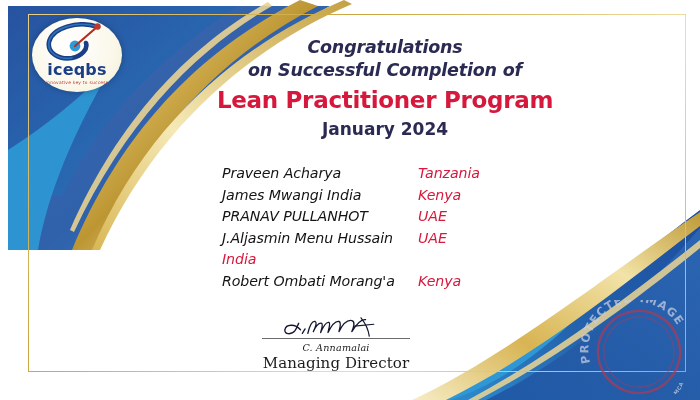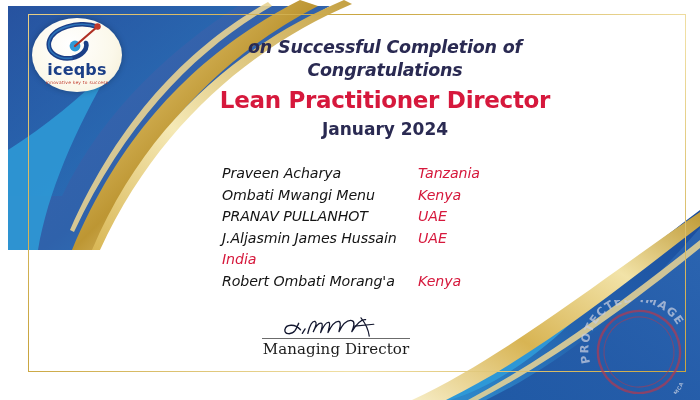--- a/index.html
+++ b/index.html
@@ -188,41 +188,41 @@
       <path d="M56,5 C36,-2 10,6 7,20 C5,31 17,38 30,36" fill="none" stroke="#2f7fc4" stroke-width="1.6" stroke-linecap="round" opacity=".8"></path>
       <circle cx="33" cy="24" r="5.4" fill="#2f9ad8"></circle>
       <line x1="33" y1="24" x2="55" y2="5" stroke="#b03024" stroke-width="2.2" stroke-linecap="round"></line>
       <circle cx="55.5" cy="4.5" r="3.2" fill="#c0392b"></circle>
     </svg>
     <div id="logo-word">iceqbs</div>
     <div id="logo-tagline">innovative key to success</div>
   </div>
 
   <div id="headline">
+    <div class="hl-line">Congratulations</div>
     <div class="hl-line">on Successful Completion of</div>
-    <div class="hl-line">Congratulations</div>
-    <div id="program-title">Lean Practitioner Director</div>
+    <div id="program-title">Lean Practitioner Program</div>
     <div id="program-date">January 2024</div>
   </div>
 
   <div id="recipients">
     <div class="rec-row">
       <span class="rec-name">Praveen Acharya</span>
       <span class="rec-country">Tanzania</span>
     </div>
     <div class="rec-row">
-      <span class="rec-name">Ombati Mwangi Menu</span>
+      <span class="rec-name">James Mwangi India</span>
       <span class="rec-country">Kenya</span>
     </div>
     <div class="rec-row">
       <span class="rec-name">PRANAV PULLANHOT</span>
       <span class="rec-country">UAE</span>
     </div>
     <div class="rec-row">
-      <span class="rec-name"> J.Aljasmin James Hussain</span>
+      <span class="rec-name"> J.Aljasmin Menu Hussain</span>
       <span class="rec-country">UAE</span>
     </div>
     <div class="rec-row">
       <span class="rec-country">India</span>
     </div>
     <div class="rec-row">
       <span class="rec-name">Robert Ombati Morang'a</span>
       <span class="rec-country">Kenya</span>
     </div>
   </div>
@@ -231,20 +231,21 @@
     <svg id="signature-mark" viewBox="0 0 148 24">
       <path d="M42,15 C36,8 26,9 25,15 C24,20 32,21 36,16 C38,13 39,10 40,8" fill="none" stroke="#12162e" stroke-width="1.5" stroke-linecap="round"></path>
       <path d="M44,19 L47,14" fill="none" stroke="#12162e" stroke-width="1.4" stroke-linecap="round"></path>
       <path d="M50,19 C52,10 55,5 58,6 C60,7 58,13 56,17 C58,12 62,7 65,8 C67,9 65,14 64,18
                C67,11 70,6 73,7 C75,8 73,13 72,18 C76,10 80,5 84,6 C87,7 85,12 84,17
                C88,9 93,4 98,5 C102,6 100,12 98,17 C103,9 108,3 113,4" fill="none" stroke="#12162e" stroke-width="1.45" stroke-linecap="round" stroke-linejoin="round"></path>
       <path d="M108,2 C112,7 116,14 117,22" fill="none" stroke="#12162e" stroke-width="1.3" stroke-linecap="round"></path>
       <path d="M101,11 L122,9" fill="none" stroke="#12162e" stroke-width="1.2" stroke-linecap="round"></path>
     </svg>
     <div id="signature-rule"></div>
+    <div id="signatory-name">C. Annamalai</div>
     <div id="signatory-role">Managing Director</div>
   </div>
 
   <svg id="stamp" viewBox="0 0 118 94">
     <defs>
       <path id="arcTop" d="M10,58 A42,42 0 0 1 104,40"></path>
       <path id="arcBot" d="M18,74 A40,40 0 0 0 102,62"></path>
     </defs>
     <g transform="rotate(-16 59 52)" opacity=".72">
       <circle cx="59" cy="52" r="41" fill="none" stroke="#b03a52" stroke-width="2.4"></circle>

